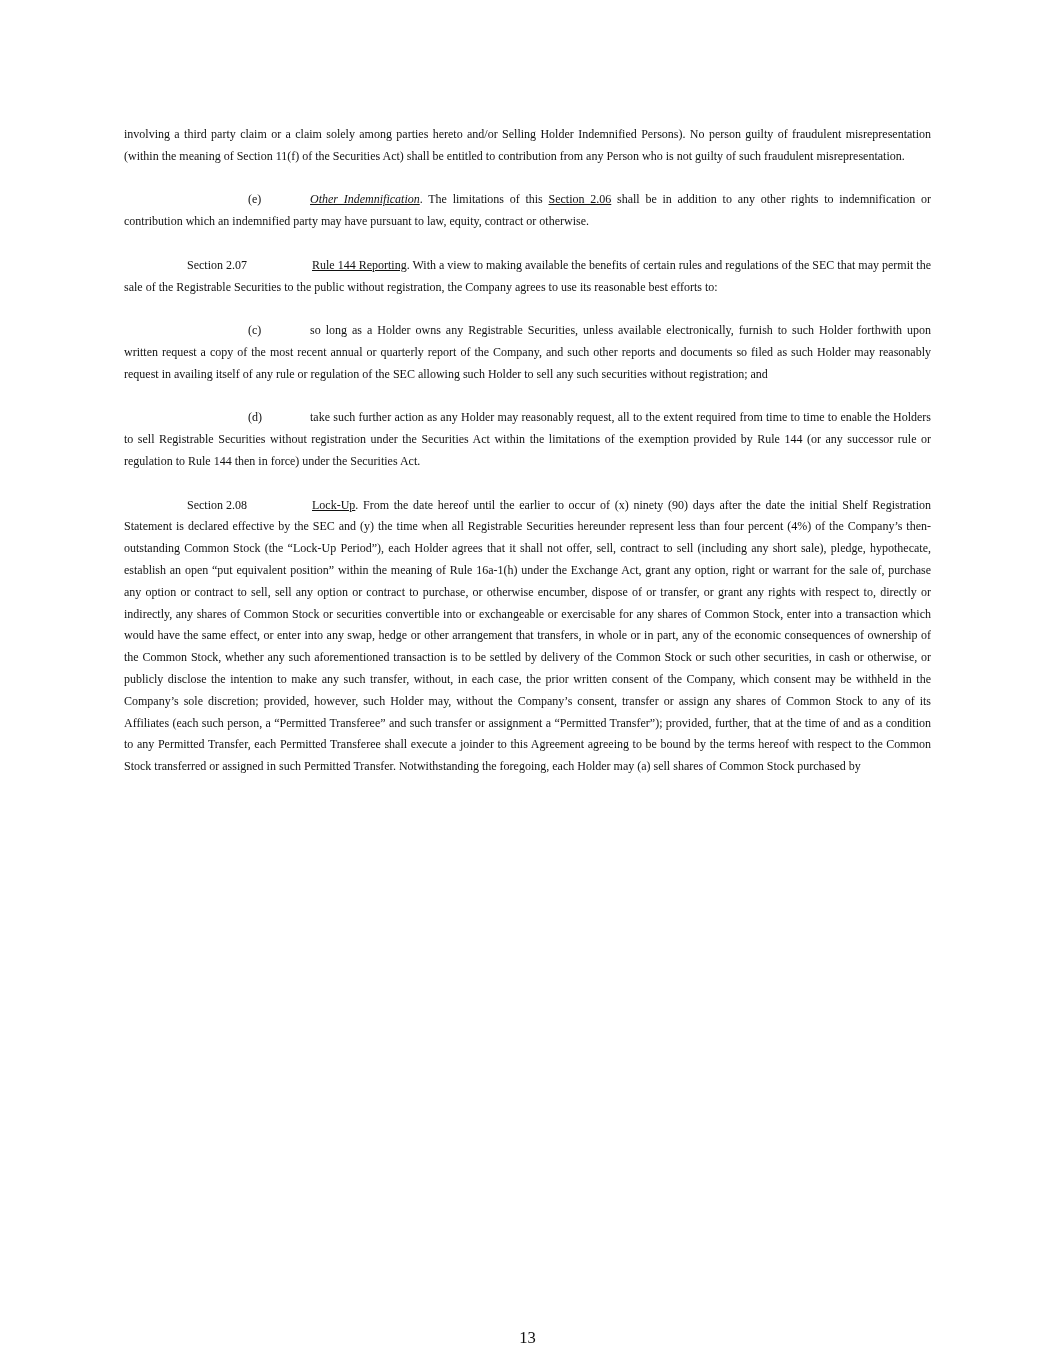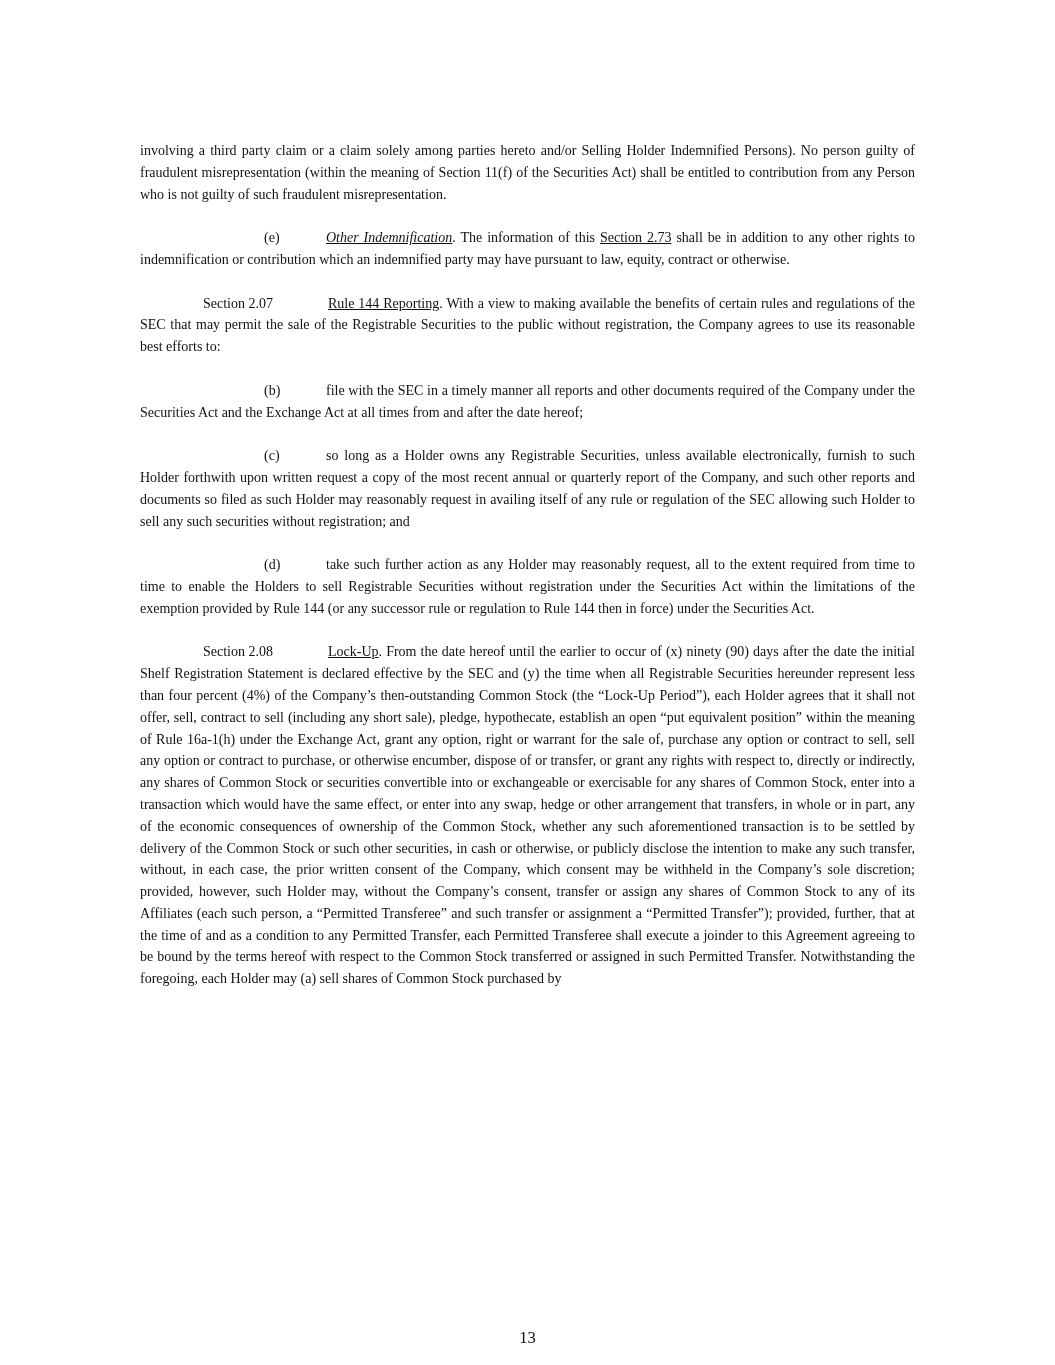--- a/index.html
+++ b/index.html
@@ -15,22 +15,22 @@
       font-family: "Liberation Serif", "DejaVu Serif", serif;
       color: #111111;
     }
     .page {
       position: absolute;
       left: 124px;
       top: 124px;
       width: 807px;
     }
     p {
-      margin: 16px;
-      font-size: 14px;
+      margin: 0;
+      font-size: 12px;
       line-height: 21.8px;
       text-align: justify;
       text-justify: inter-word;
     }
     .gap { margin-top: 21.8px; }
     .ind-sec { text-indent: 63px; }
     .ind-sub { text-indent: 124px; }
     .label {
       display: inline-block;
       width: 62px;
@@ -54,26 +54,25 @@
       font-size: 16.6px;
     }
   </style>
 </head>
 <body>
 
 <div class="page">
 
   <p>involving a third party claim or a claim solely among parties hereto and/or Selling Holder Indemnified Persons). No person guilty of fraudulent misrepresentation (within the meaning of Section 11(f) of the Securities Act) shall be entitled to contribution from any Person who is not guilty of such fraudulent misrepresentation.</p>
 
-  <p class="gap ind-sub"><span class="label">(e)</span><span class="i u">Other Indemnification</span><span>. The information of this </span><span class="u">Section 2.73</span><span> shall be in addition to any other rights to indemnification or contribution which an indemnified party may have pursuant to law, equity, contract or otherwise.</span></p>
+  <p class="gap ind-sub"><span class="label">(e)</span><span class="i u">Other Indemnification</span><span>. The limitations of this </span><span class="u">Section 2.06</span><span> shall be in addition to any other rights to indemnification or contribution which an indemnified party may have pursuant to law, equity, contract or otherwise.</span></p>
 
   <p class="gap ind-sec"><span class="sec-num">Section 2.07</span><span class="b u">Rule 144 Reporting</span><span>. With a view to making available the benefits of certain rules and regulations of the SEC that may permit the sale of the Registrable Securities to the public without registration, the Company agrees to use its reasonable best efforts to:</span></p>
 
 
-  <p class="gap ind-sub"><span class="label">(b)</span><span>file with the SEC in a timely manner all reports and other documents required of the Company under the Securities Act and the Exchange Act at all times from and after the date hereof;</span></p>
 
   <p class="gap ind-sub"><span class="label">(c)</span><span>so long as a Holder owns any Registrable Securities, unless available electronically, furnish to such Holder forthwith upon written request a copy of the most recent annual or quarterly report of the Company, and such other reports and documents so filed as such Holder may reasonably request in availing itself of any rule or regulation of the SEC allowing such Holder to sell any such securities without registration; and</span></p>
 
   <p class="gap ind-sub"><span class="label">(d)</span><span>take such further action as any Holder may reasonably request, all to the extent required from time to time to enable the Holders to sell Registrable Securities without registration under the Securities Act within the limitations of the exemption provided by Rule 144 (or any successor rule or regulation to Rule 144 then in force) under the Securities Act.</span></p>
 
   <p class="gap ind-sec"><span class="sec-num">Section 2.08</span><span class="b u">Lock-Up</span><span>. From the date hereof until the earlier to occur of (x) ninety (90) days after the date the initial Shelf Registration Statement is declared effective by the SEC and (y) the time when all Registrable Securities hereunder represent less than four percent (4%) of the Company’s then-outstanding Common Stock (the “</span><span class="b">Lock-Up Period</span><span>”), each Holder agrees that it shall not offer, sell, contract to sell (including any short sale), pledge, hypothecate, establish an open “put equivalent position” within the meaning of Rule 16a-1(h) under the Exchange Act, grant any option, right or warrant for the sale of, purchase any option or contract to sell, sell any option or contract to purchase, or otherwise encumber, dispose of or transfer, or grant any rights with respect to, directly or indirectly, any shares of Common Stock or securities convertible into or exchangeable or exercisable for any shares of Common Stock, enter into a transaction which would have the same effect, or enter into any swap, hedge or other arrangement that transfers, in whole or in part, any of the economic consequences of ownership of the Common Stock, whether any such aforementioned transaction is to be settled by delivery of the Common Stock or such other securities, in cash or otherwise, or publicly disclose the intention to make any such transfer, without, in each case, the prior written consent of the Company, which consent may be withheld in the Company’s sole discretion; provided, however, such Holder may, without the Company’s consent, transfer or assign any shares of Common Stock to any of its Affiliates (each such person, a “</span><span class="b">Permitted Transferee</span><span>” and such transfer or assignment a “</span><span class="b">Permitted Transfer</span><span>”); provided, further, that at the time of and as a condition to any Permitted Transfer, each Permitted Transferee shall execute a joinder to this Agreement agreeing to be bound by the terms hereof with respect to the Common Stock transferred or assigned in such Permitted Transfer. Notwithstanding the foregoing, each Holder may (a) sell shares of Common Stock purchased by</span></p>
 
 </div>
 
 <div class="page-number">13</div>

